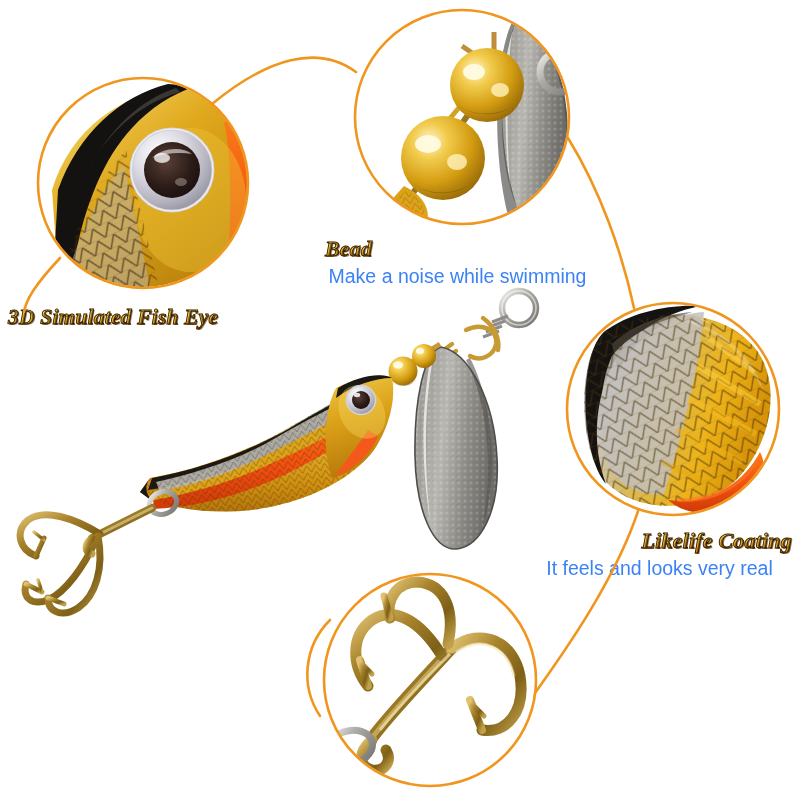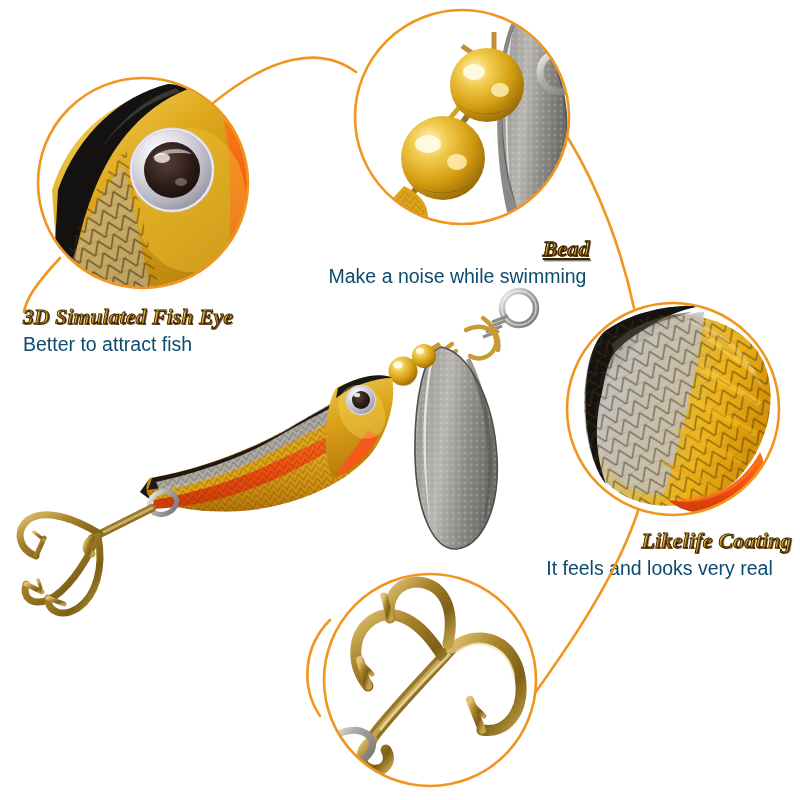--- a/index.html
+++ b/index.html
@@ -25,28 +25,28 @@
     -webkit-background-clip:text;
     background-clip:text;
     color:transparent;
     -webkit-text-stroke:0.9px #3a2408;
     paint-order:stroke fill;
     text-shadow:1.2px 1.4px 0 rgba(40,22,4,.55);
   }
   .callout .sub {
     font-family:"Liberation Sans", sans-serif;
     font-size:19.5px;
-    color:#0c4a6e;
+    color:#3b82f6;
     white-space:nowrap;
     margin-top:3px;
   }
-  .c-eye    { left:23px;   top:305px; }
+  .c-eye    { left:8px;   top:305px;text-align:center; }
   .c-eye .title { font-size:21.5px; }
   .c-bead   { left:325px; top:236px; }
-  .c-bead .title { text-align:right; width:265px;text-decoration:underline; }
+  .c-bead .title { text-align:left; width:265px; }
   .c-bead .sub   { text-align:center; width:265px; }
   .c-coat   { left:527px; top:528px; }
   .c-coat .title { text-align:right; width:265px; }
   .c-coat .sub   { text-align:center; width:265px; }
   .c-hooks  { left:55px;  top:694px; }
   .c-hooks .title { text-align:center; width:277px; }
   .c-hooks .sub   { text-align:center; width:277px; }
 
   svg.layer { position:absolute; left:0; top:0; width:800px; height:800px; }
   svg.lines { z-index:1; }
@@ -420,21 +420,20 @@
         <path d="M98,536 C104,568 96,596 78,608 C62,618 48,612 48,598" stroke-width="7"></path>
         <path d="M48,598 L64,604" stroke-width="5"></path>
 
         <path d="M92,538 C84,544 84,552 92,554" stroke-width="7"></path>
       </g>
     </g>
   </svg>
 
   <div class="callout c-eye">
     <div class="title">3D Simulated Fish Eye</div>
-    <div class="sub">Better to attract fish</div>
   </div>
 
   <div class="callout c-bead">
     <div class="title">Bead</div>
     <div class="sub">Make a noise while swimming</div>
   </div>
 
   <div class="callout c-coat">
     <div class="title">Likelife Coating</div>
     <div class="sub">It feels and looks very real</div>

